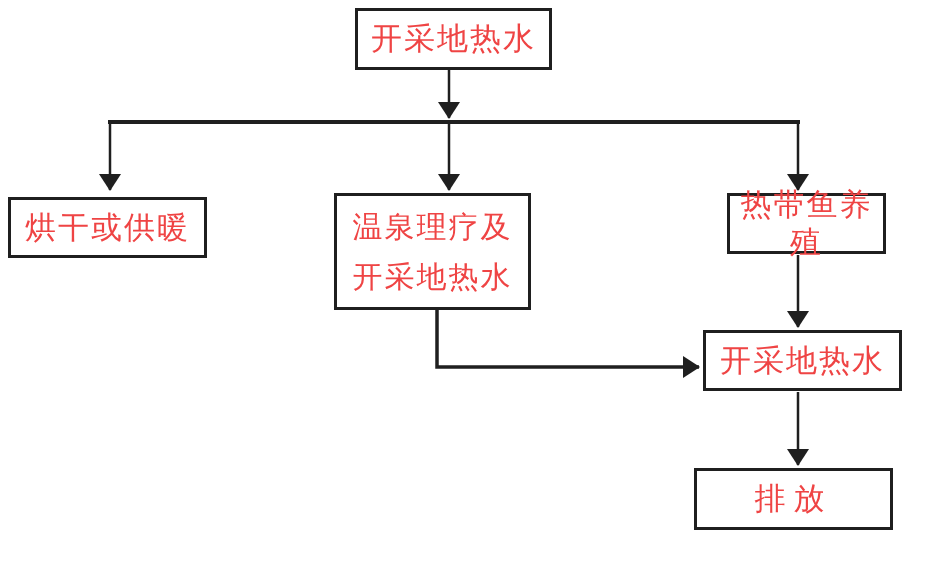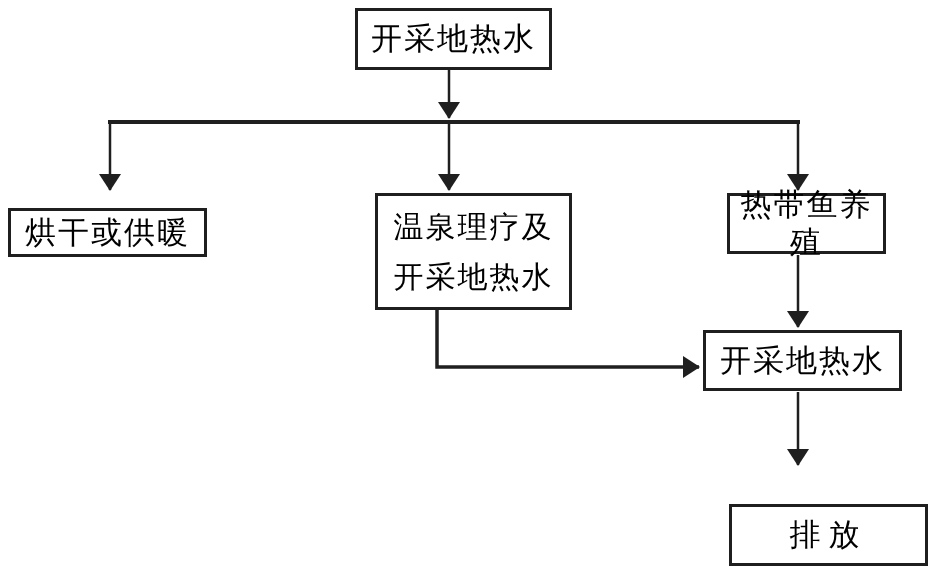--- a/index.html
+++ b/index.html
@@ -25,32 +25,32 @@
   .node {
     position: absolute;
     box-sizing: border-box;
     border: 3px solid #1f1f1f;
     background: #ffffff;
     display: flex;
     flex-direction: column;
     align-items: center;
     justify-content: center;
     text-align: center;
-    color: #000000;
+    color: #ef4444;
     font-size: 31px;
     letter-spacing: 2px;
     line-height: 1.2;
   }
   .node-extract   { left: 355px; top: 8px;   width: 197px; height: 62px; }
-  .node-drying    { left: 8px;   top: 208px; width: 199px; height: 49px; }
-  .node-spa       { left: 375px; top: 193px; width: 197px; height: 117px; font-size: 30px; }
+  .node-drying    { left: 8px;   top: 197px; width: 199px; height: 61px; }
+  .node-spa       { left: 334px; top: 193px; width: 197px; height: 117px; font-size: 30px; }
   .node-spa .line { line-height: 50px; }
   .node-fish      { left: 703px; top: 193px; width: 159px; height: 61px; margin-left: 24px; }
   .node-sewage    { left: 703px; top: 330px; width: 199px; height: 61px; }
-  .node-discharge { left: 729px; top: 468px; width: 199px; height: 62px; letter-spacing: 8px; margin-top: 36px; }
+  .node-discharge { left: 694px; top: 468px; width: 199px; height: 62px; letter-spacing: 8px; }
 </style>
 </head>
 <body>
 
 <div class="canvas">
 
   <svg class="connectors" viewBox="0 0 950 580" xmlns="http://www.w3.org/2000/svg">
     <defs>
       <marker id="arrowhead" markerUnits="userSpaceOnUse" markerWidth="18" markerHeight="22" refX="16" refY="11" orient="auto">
         <path d="M0,0 L17,11 L0,22 Z" fill="#1f1f1f"></path>

